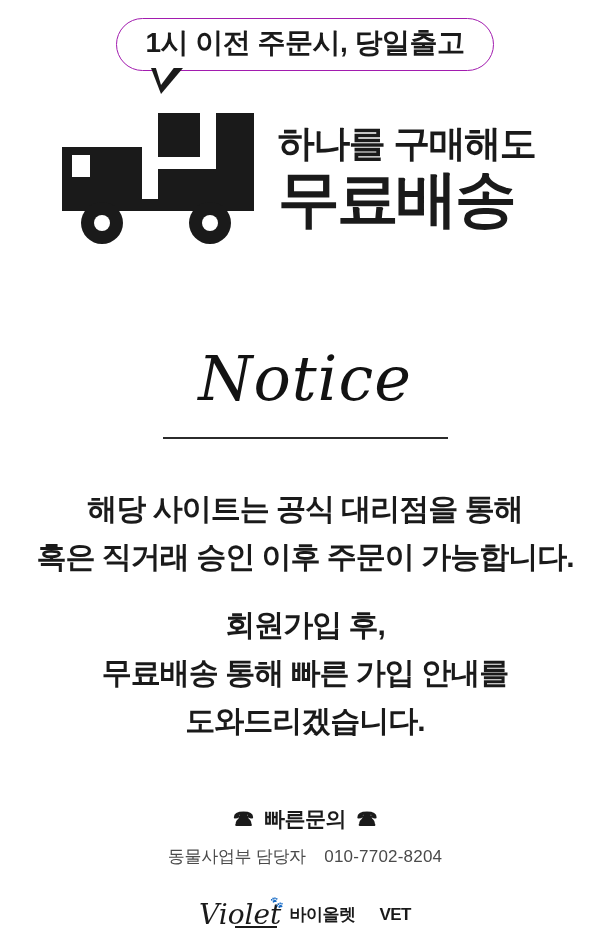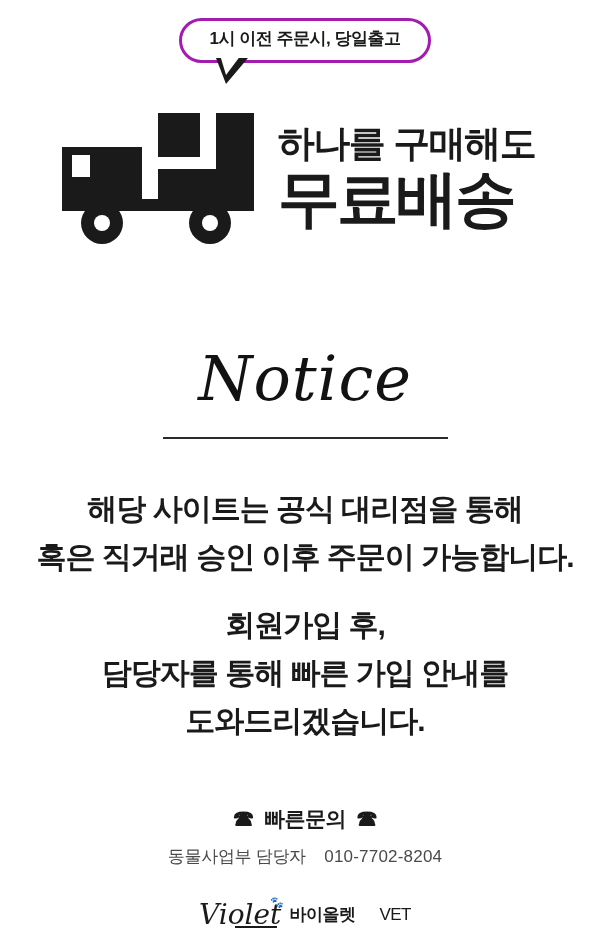--- a/index.html
+++ b/index.html
@@ -32,24 +32,24 @@
   .bubble-wrap {
     position: absolute;
     top: 18px;
     left: 0;
     width: 610px;
     display: flex;
     justify-content: center;
   }
 
   .bubble {
-    border: 3px solid #a21caf;
+    border: 1px solid #a21caf;
     border-radius: 34px;
     padding: 9px 28px 11px 28px;
-    font-size: 17px;
+    font-size: 28px;
     font-weight: 700;
     letter-spacing: -0.5px;
     line-height: 1.1;
     background: #fff;
     position: relative;
     white-space: nowrap;
   }
 
   
   .bubble-tail {
@@ -214,21 +214,21 @@
     height: 2px;
     background: #1a1a1a;
   }
 
   .logo-text {
     font-size: 17px;
     font-weight: 700;
     letter-spacing: -0.5px;
   }
   .logo-text .vet {
-    font-weight: 400;
+    font-weight: 700;
     margin-left: 24px;
   }
 </style>
 </head>
 <body>
 
 <div class="page">
 
   <div class="banner">
 
@@ -274,21 +274,21 @@
   <div class="notice-title">Notice</div>
   <div class="rule"></div>
 
   <div class="body-block first">
     <span class="body-line">해당 사이트는 공식 대리점을 통해</span>
     <span class="body-line">혹은 직거래 승인 이후 주문이 가능합니다.</span>
   </div>
 
   <div class="body-block second">
     <span class="body-line">회원가입 후,</span>
-    <span class="body-line">담당자를 통해 빠른 가입 안내를</span>
+    <span class="body-line">무료배송 통해 빠른 가입 안내를</span>
     <span class="body-line">도와드리겠습니다.</span>
   </div>
 
   <div class="contact">
     <div class="contact-head">
       <span class="phone-glyph">☎</span>
       <span>빠른문의</span>
       <span class="phone-glyph">☎</span>
     </div>
     <div class="contact-line">

